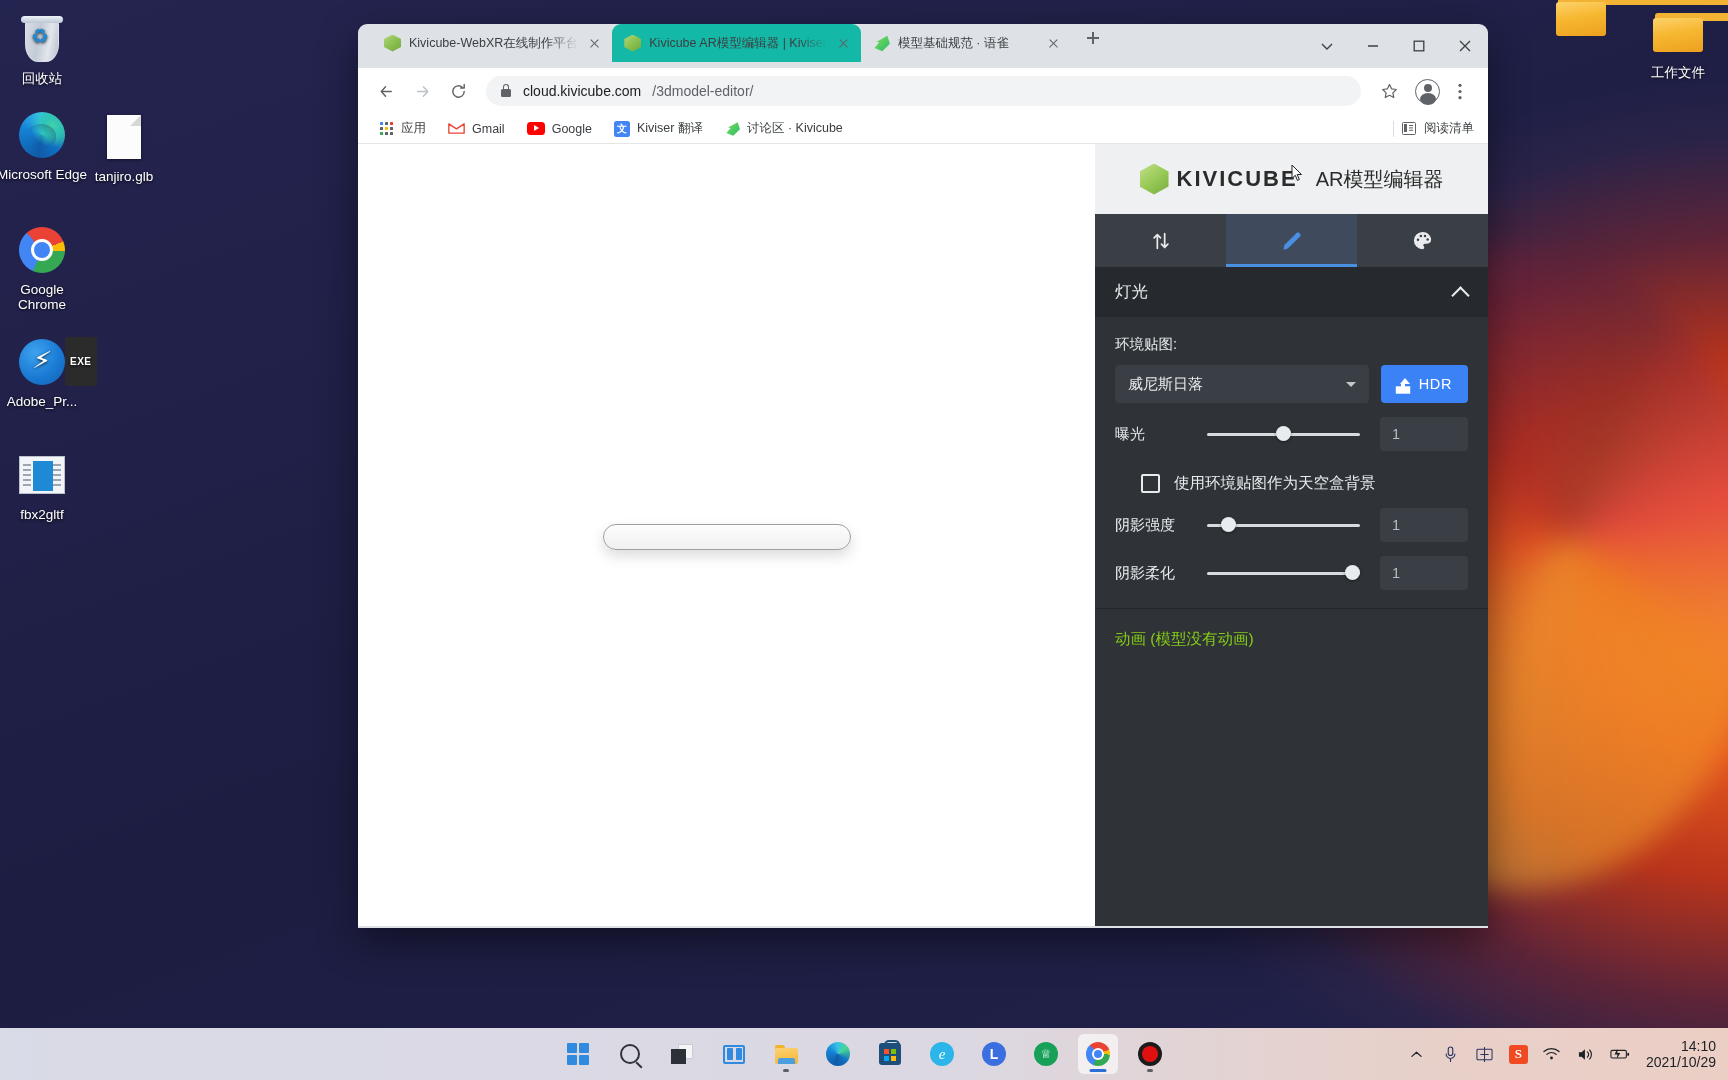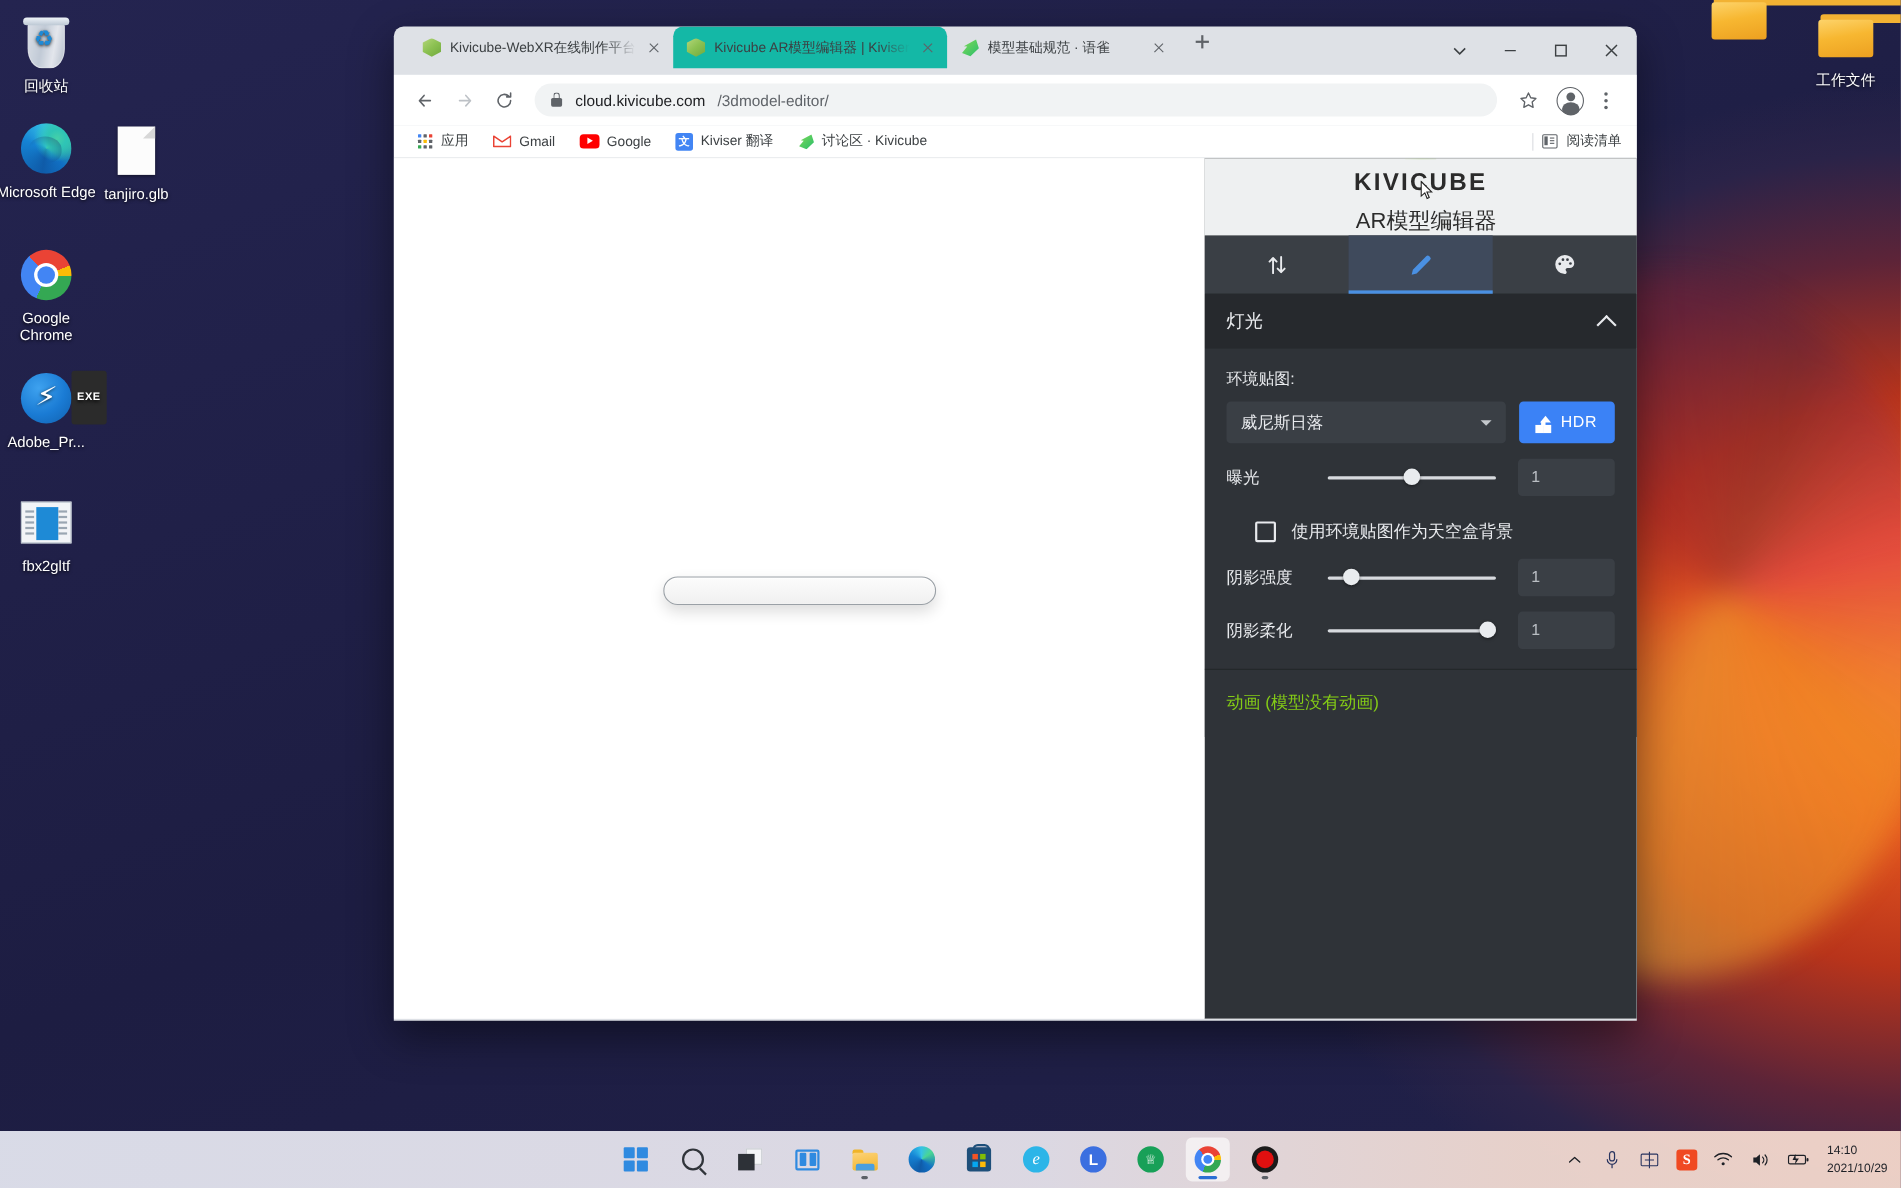--- a/index.html
+++ b/index.html
@@ -201,21 +201,20 @@
     border:1.6px solid #9aa0a6; border-radius:13px;
     background: linear-gradient(180deg,#fcfcfc,#f0f0f0);
     box-shadow: 0 6px 14px rgba(0,0,0,.14), inset 0 1px 0 #fff;
   }
 
   
   .panel { width:393px; background:#2f3338; display:flex; flex-direction:column; }
   .panel-head {
     height:70px; background:#eef0f1; display:flex; align-items:center; justify-content:center; gap:8px;
     position:relative;
-    flex-direction:column;
   }
   .logo-cube {
     width:29px; height:31px;
     background: linear-gradient(140deg,#c4de8c 0%, #9ccc5a 45%, #77ab3c 100%);
     clip-path: polygon(50% 0%, 100% 26%, 100% 74%, 50% 100%, 0% 74%, 0% 26%);
   }
   .logo-word { font-size:22px; letter-spacing:2px; color:#2b2b2b; font-weight:bold; }
   .logo-sub { font-size:20px; color:#2b2b2b; margin-left:10px; }
   .cursor-arrow { position:absolute; left:196px; top:20px; width:12px; height:18px; }
 
@@ -308,21 +307,21 @@
     display:flex; align-items:center; justify-content:center; }
   .chrome-s { width:24px; height:24px; border-radius:50%; position:relative;
     background: conic-gradient(from -42deg, #ea4335 0deg, #ea4335 110deg, #fbbc05 110deg, #fbbc05 135deg, #34a853 135deg, #34a853 245deg, #4285f4 245deg, #4285f4 360deg); }
   .chrome-s::before { content:''; position:absolute; inset:6px; border-radius:50%; background:#fff; }
   .chrome-s::after { content:''; position:absolute; inset:8px; border-radius:50%; background:#4285f4; }
   .rec-ico { width:24px; height:24px; border-radius:50%; background:#1b1b1b; position:relative; }
   .rec-ico::after { content:''; position:absolute; inset:4px; border-radius:50%; background:#e01010; }
 
   .tray { position:absolute; right:12px; display:flex; align-items:center; gap:14px; color:#1d2026; font-size:12.5px; }
   .tray-ico { width:20px; height:20px; display:flex; align-items:center; justify-content:center; color:#1d2026; }
-  .clock { text-align:left; line-height:16px; font-size:11px; margin-left:2px; }
+  .clock { text-align:right; line-height:16px; font-size:14px; margin-left:2px; }
   .sg-ico { width:19px; height:19px; border-radius:3px; background:#f04a22; color:#fff; font-size:13px; font-weight:bold;
     display:flex; align-items:center; justify-content:center; font-family:"Liberation Serif", serif; }
 </style>
 </head>
 <body>
 
 <div id="desktop">
   <div class="swirl"></div>
 
   <div class="dicon" style="left:-4px; top:14px;">

